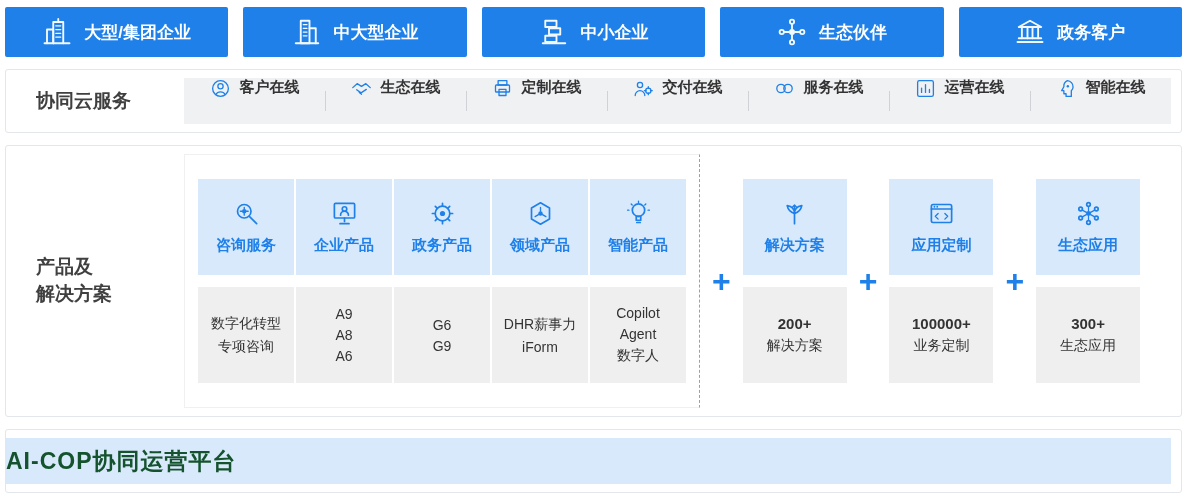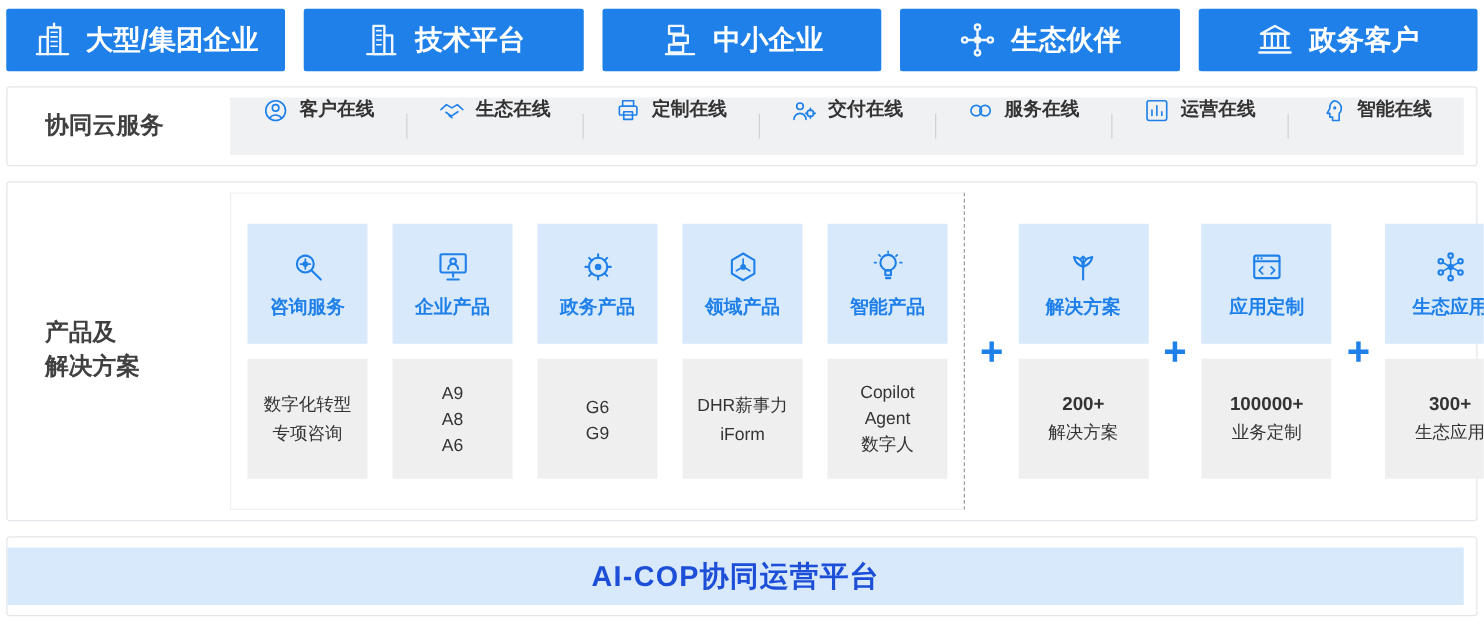--- a/index.html
+++ b/index.html
@@ -1,40 +1,40 @@
 <!DOCTYPE html>
 <html><head>
 <meta charset="utf-8">
 <style>
   *{box-sizing:border-box;margin:0;padding:0}
   body{background:#fff;font-family:"Liberation Sans","DejaVu Sans",sans-serif;color:#333}
   .page{width:1187px;height:503px;padding:7px 5px;background:#fff}
   svg{fill:none;stroke:currentColor;stroke-width:1.5;stroke-linecap:round;stroke-linejoin:round;display:block}
   .tabs{display:flex;gap:15px;height:50px}
-  .tab{flex:1;background:#1e80e8;border-radius:2px;color:#fff;display:flex;align-items:center;justify-content:center;gap:12px;font-size:22px;font-weight:bold;cursor:pointer}
+  .tab{flex:1;background:#1e80e8;border-radius:2px;color:#fff;display:flex;align-items:center;justify-content:center;gap:12px;font-size:17px;font-weight:bold;cursor:pointer}
   .tab svg{width:30px;height:30px;opacity:.95}
   .section{border:1px solid #e3e6ea;border-radius:3px;margin-top:12px;display:flex;align-items:center;background:#fff}
   .sec-title{width:178px;padding-left:30px;color:#404040;font-weight:bold;font-size:19px;flex-shrink:0;line-height:1.4}
   .row-services{height:64px}
   .services-bar{flex:1;margin-right:10px;height:46px;background:#f0f1f3;display:flex;align-items:stretch}
   .svc{flex:1;display:flex;justify-content:center;gap:9px;font-size:15px;font-weight:bold;color:#333;position:relative;cursor:pointer}
   .svc+.svc::before{content:"";position:absolute;left:0;top:13px;bottom:13px;width:1px;background:#cfd3d8}
   .svc svg{width:21px;height:21px;color:#1e80e8}
   .row-products{height:272px}
   .prod-area{flex:1;display:flex;align-items:center;margin-right:10px}
-  .left-group{display:flex;gap:20px;padding:24px 13px;border:1px solid #f0f0f0;border-right:1px dashed #9aa0a6}
+  .left-group{display:flex;gap:2px;padding:24px 13px;border:1px solid #f0f0f0;border-right:1px dashed #9aa0a6}
   .col{width:96px;display:flex;flex-direction:column;gap:12px}
   .col-head{height:96px;background:#d8e9fb;display:flex;flex-direction:column;align-items:center;justify-content:center;gap:9px;color:#1e80e8;font-weight:bold;font-size:15px;text-align:center}
   .col-head svg{width:27px;height:27px}
   .col-body{height:96px;background:#efefef;display:flex;flex-direction:column;align-items:center;justify-content:center;gap:5px;font-size:14px;color:#333;text-align:center}
   .rcol{width:104px}
   .val{font-weight:bold;font-size:15px}
   .plus{color:#1e80e8;font-size:32px;font-weight:bold;margin:0 12px;line-height:1}
   .row-platform{height:64px}
-  .platform-bar{flex:1;margin-right:10px;height:46px;background:#d8e9fb;display:flex;align-items:center;justify-content:center;color:#1d4ed8;font-weight:bold;font-size:23px;letter-spacing:1px}
+  .platform-bar{flex:1;margin-right:10px;height:46px;background:#d8e9fb;display:flex;align-items:center;justify-content:flex-start;color:#14532d;font-weight:bold;font-size:23px;letter-spacing:1px}
 </style>
 </head>
 <body>
 
 <div class="page">
 
   <div class="tabs">
     <div class="tab">
       <span>
         <svg viewBox="0 0 24 24">
@@ -49,21 +49,21 @@
     </div>
     <div class="tab">
       <span>
         <svg viewBox="0 0 24 24">
             <path d="M3 21h18"></path>
             <rect x="7" y="3" width="7" height="18"></rect>
             <path d="M14 9h5v12"></path>
             <path d="M9 6h3M9 9h3M9 12h3M9 15h3" stroke-width="1"></path>
           </svg>
       </span>
-      <span>技术平台</span>
+      <span>中大型企业</span>
     </div>
     <div class="tab">
       <span>
         <svg viewBox="0 0 24 24">
             <rect x="5" y="3" width="9" height="5"></rect>
             <rect x="8" y="9" width="9" height="5"></rect>
             <rect x="5" y="15" width="9" height="5"></rect>
             <path d="M3 21h18"></path>
           </svg>
       </span>

